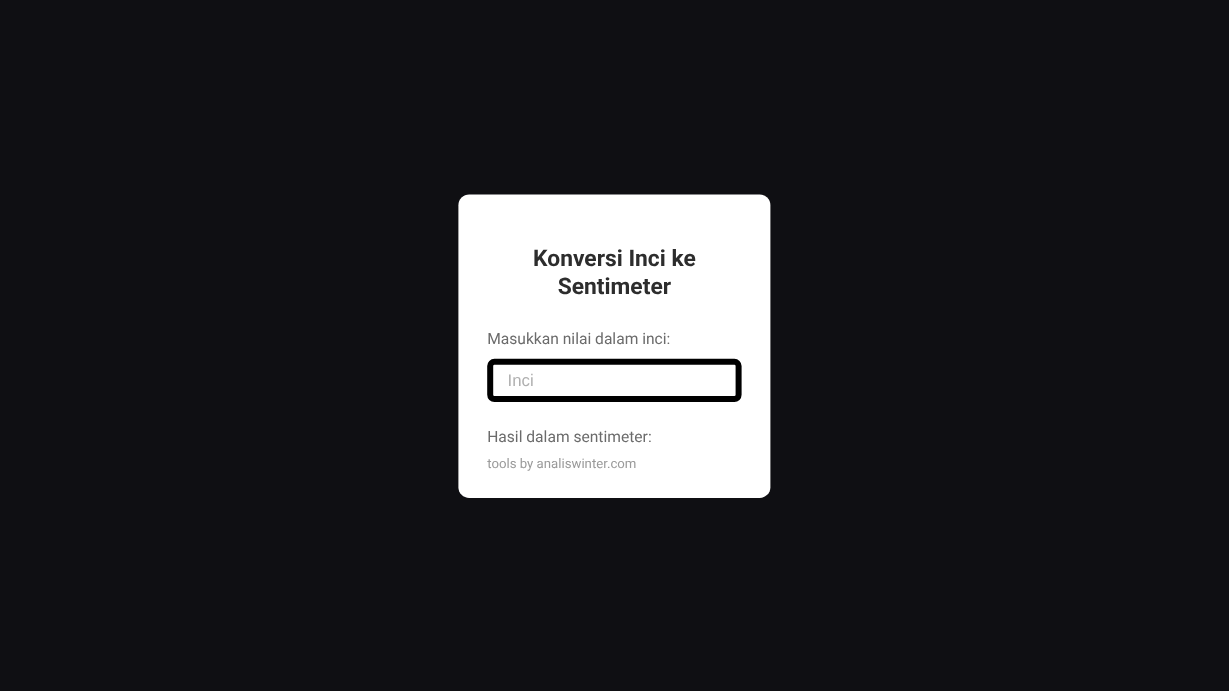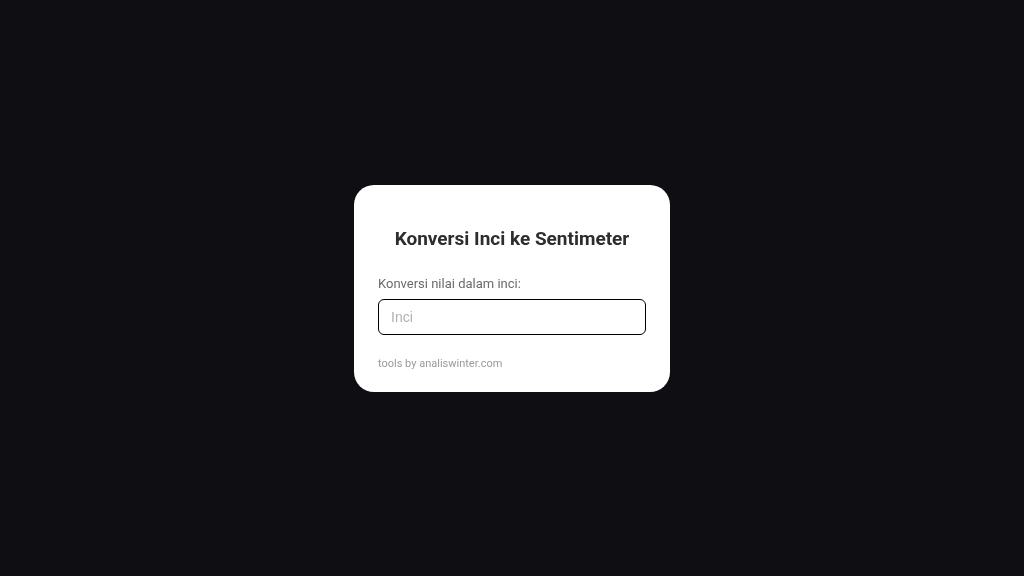--- a/index.html
+++ b/index.html
@@ -11,42 +11,42 @@
       width: 1024px;
       height: 576px;
       background-color: #0f0f13;
       display: flex;
       align-items: center;
       justify-content: center;
       font-family: -apple-system, BlinkMacSystemFont, "Segoe UI", Roboto, Helvetica, Arial, sans-serif;
     }
     .card {
       background-color: #ffffff;
-      border-radius: 20px;
-      width: 316px;
+      border-radius: 9px;
+      width: 260px;
       padding: 28px 24px 22px 24px;
     }
     .title {
       text-align: center;
       font-size: 19px;
       font-weight: 700;
       color: #2d2d2d;
       margin-bottom: 26px;
       margin-top: 14px;
     }
     .label {
       font-size: 13px;
       color: #6b6b6b;
       margin-bottom: 8px;
       display: block;
     }
     .input {
       width: 100%;
       height: 36px;
-      border: 1px solid #000000;
+      border: 5px solid #000000;
       border-radius: 6px;
       padding: 0 12px;
       font-size: 14px;
       color: #a21caf;
       background-color: #ffffff;
       margin-bottom: 20px;
       outline: none;
     }
     .input::placeholder {
       color: #b0b0b0;
@@ -59,18 +59,19 @@
       font-size: 11px;
       color: #9a9a9a;
     }
   </style>
 </head>
 <body>
 
 <div class="card">
   <h1 class="title">Konversi Inci ke Sentimeter</h1>
 
-  <label class="label">Konversi nilai dalam inci:</label>
+  <label class="label">Masukkan nilai dalam inci:</label>
   <input class="input" type="text" placeholder="Inci" style="">
 
+  <label class="label">Hasil dalam sentimeter:</label>
 
   <div class="footer">tools by analiswinter.com</div>
 </div>
 
 </body></html>

